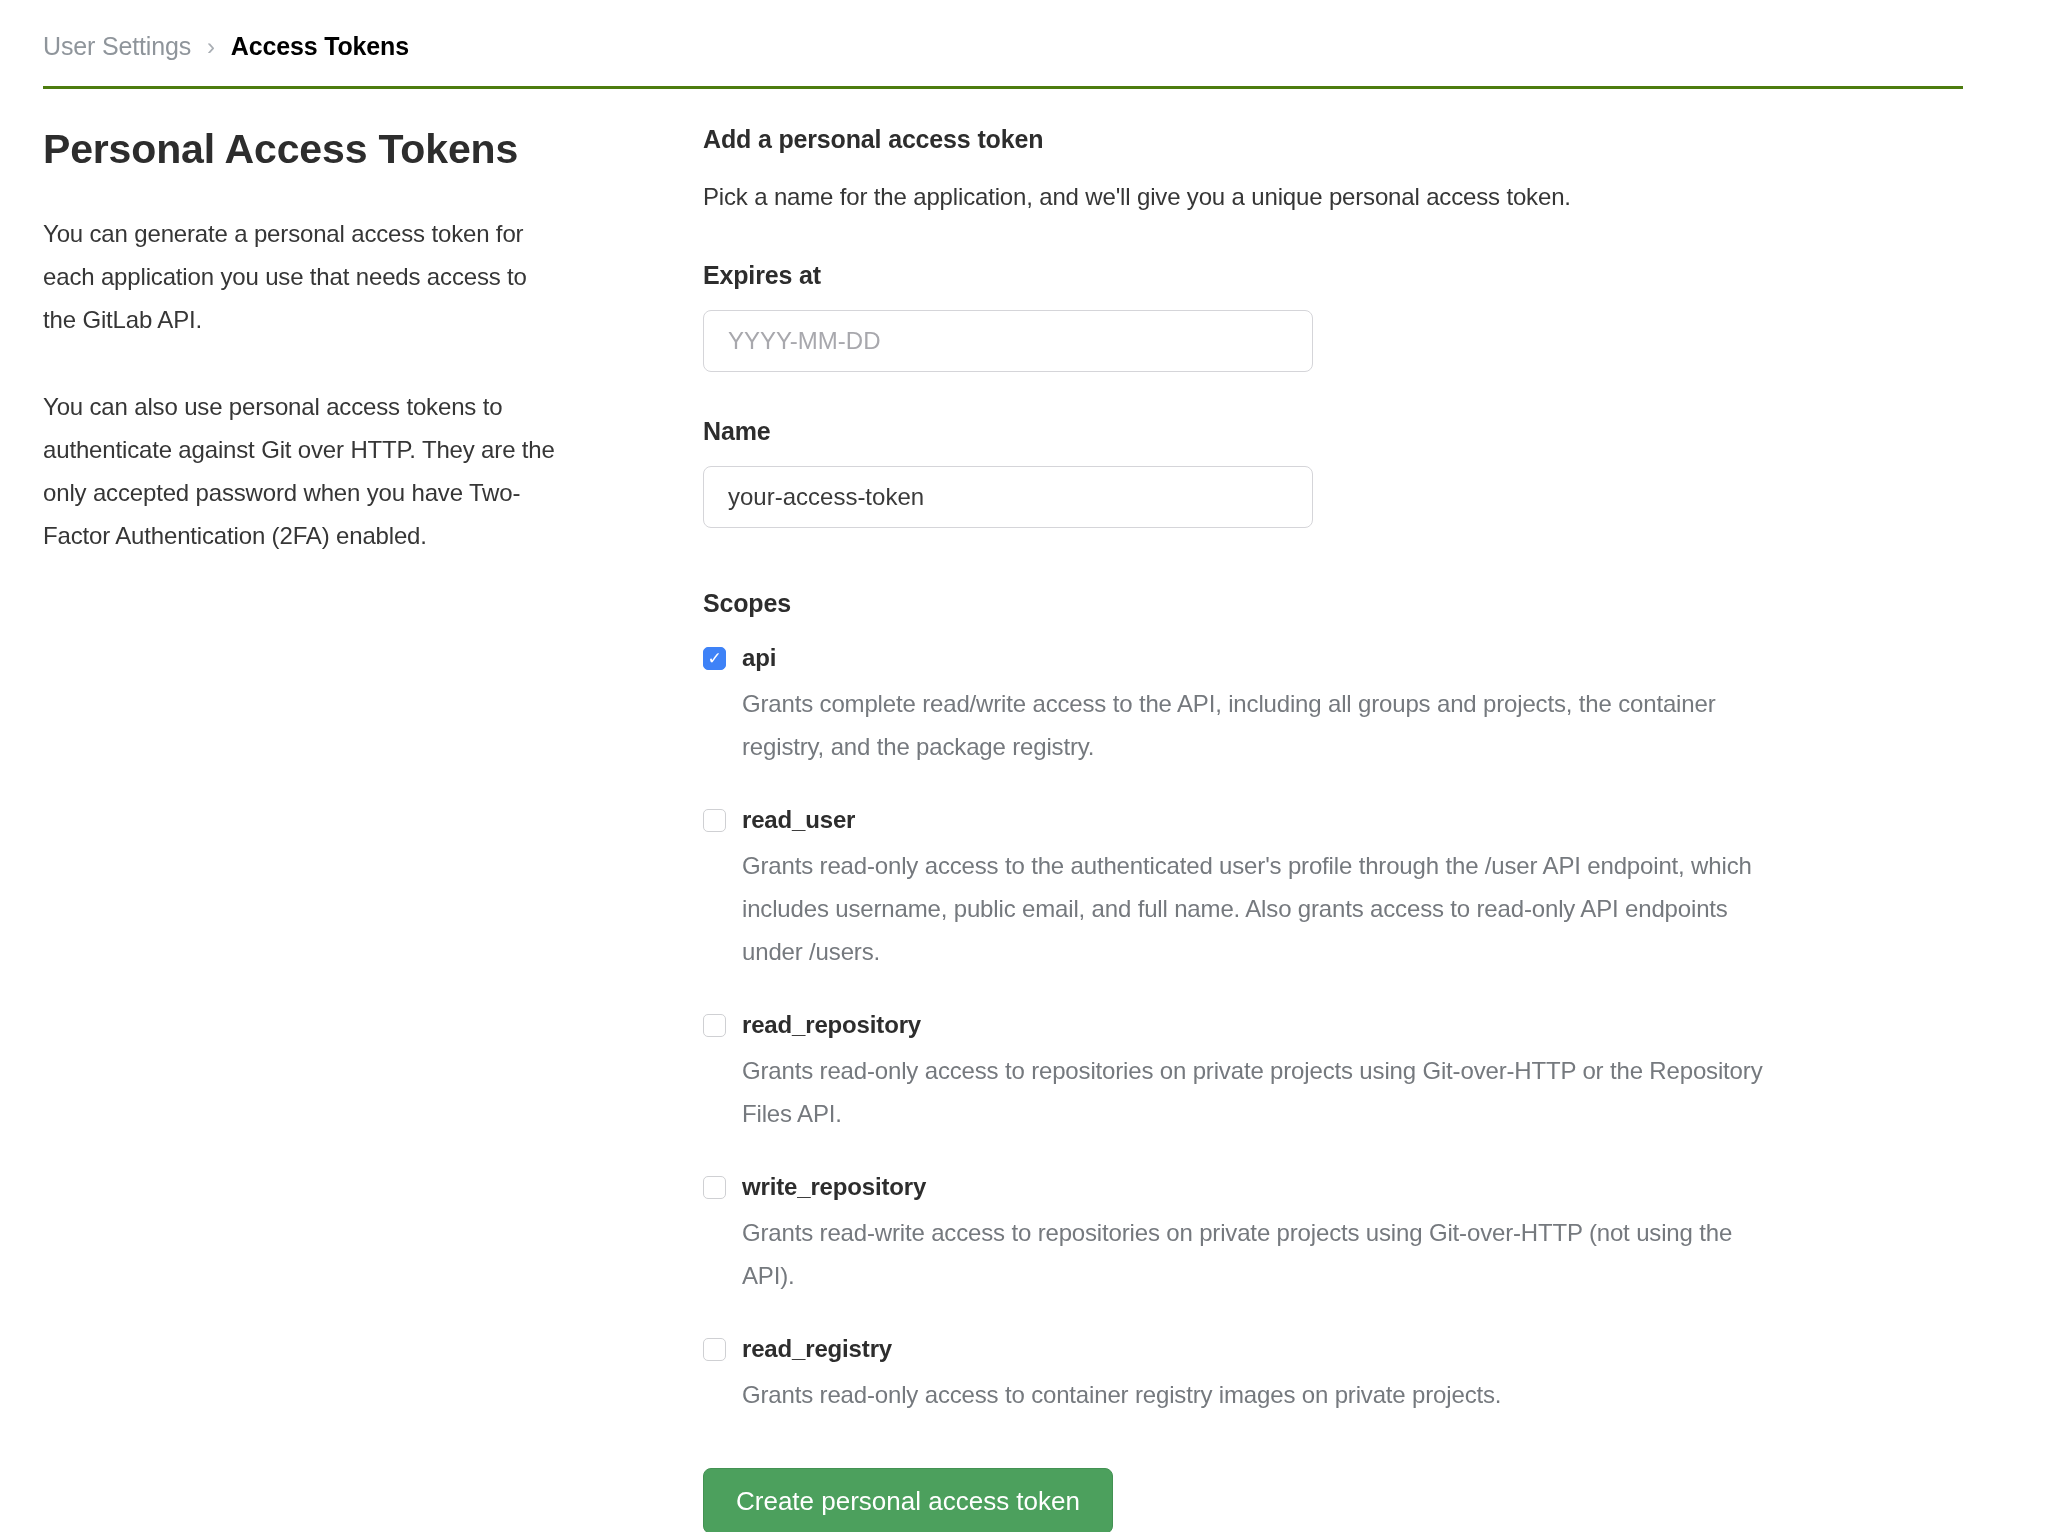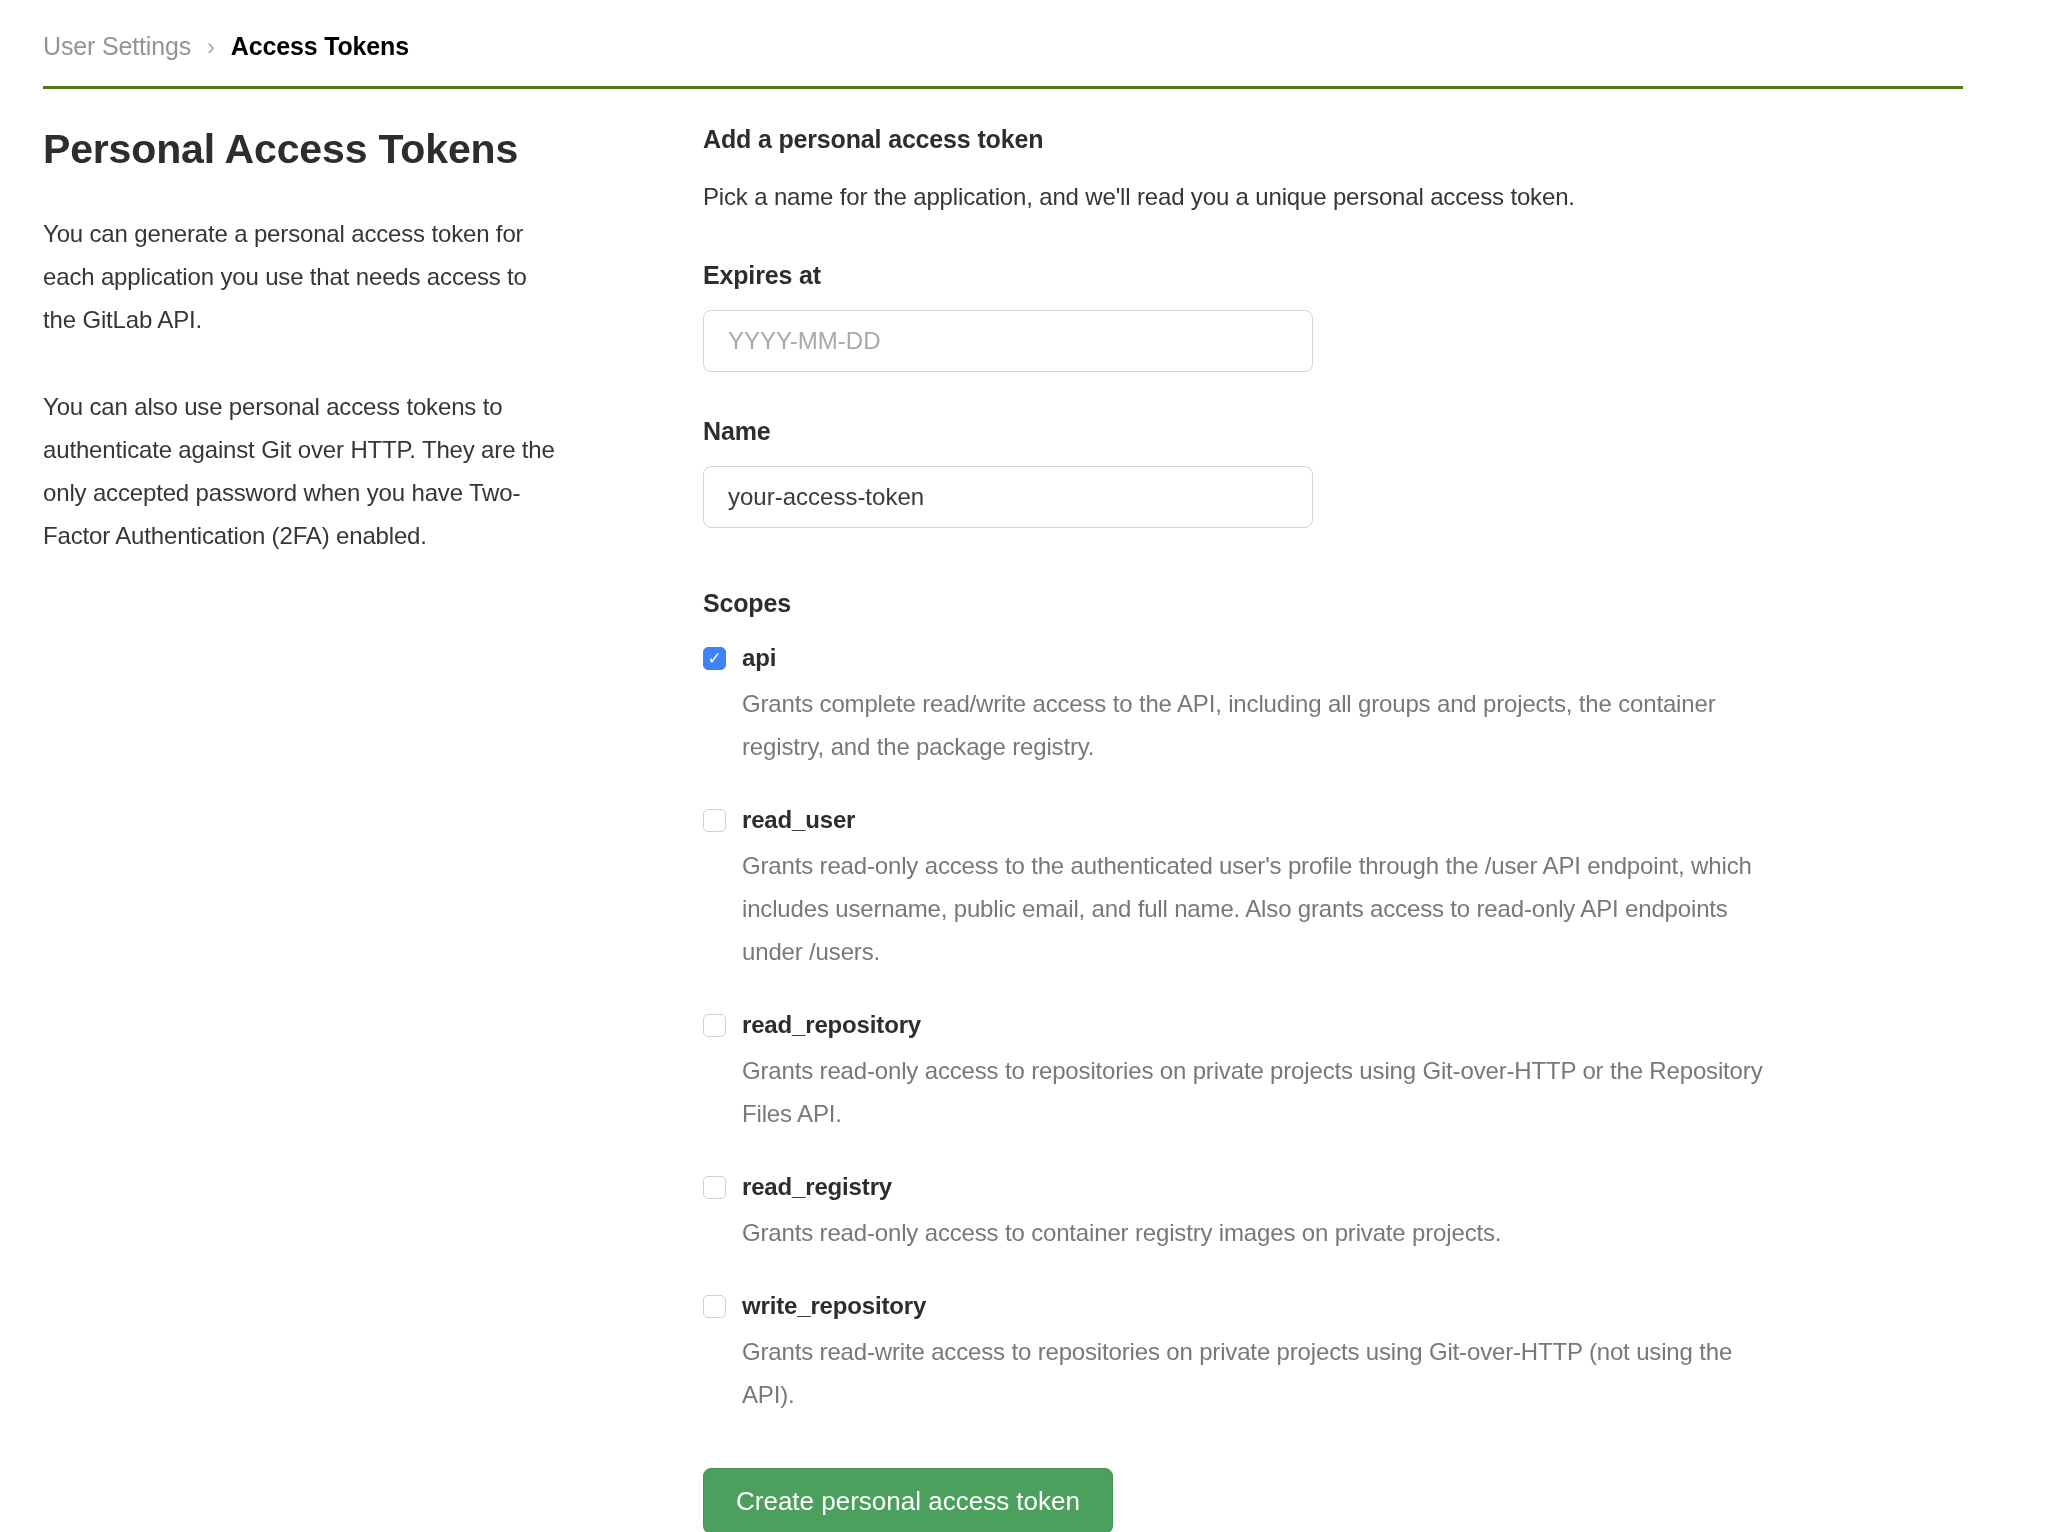--- a/index.html
+++ b/index.html
@@ -103,21 +103,21 @@
 each application you use that needs access to
 the GitLab API.</p>
       <p>You can also use personal access tokens to
 authenticate against Git over HTTP. They are the
 only accepted password when you have Two-
 Factor Authentication (2FA) enabled.</p>
     </div>
 
     <div class="right-col">
       <div class="form-heading">Add a personal access token</div>
-      <div class="form-subheading">Pick a name for the application, and we'll read you a unique personal access token.</div>
+      <div class="form-subheading">Pick a name for the application, and we'll give you a unique personal access token.</div>
 
       <div class="field expires">
         <div class="field-label">Expires at</div>
         <input class="text-input" type="text" placeholder="YYYY-MM-DD" style="">
       </div>
 
       <div class="field">
         <div class="field-label">Name</div>
         <input class="text-input" type="text" value="your-access-token" style="">
       </div>
@@ -150,31 +150,31 @@
         <div class="scope-body">
           <span class="scope-name">read_repository</span>
           <div class="scope-desc">Grants read-only access to repositories on private projects using Git-over-HTTP or the Repository
 Files API.</div>
         </div>
       </div>
 
       <div class="scope-item">
         <span class="checkbox"></span>
         <div class="scope-body">
-          <span class="scope-name">read_registry</span>
-          <div class="scope-desc">Grants read-only access to container registry images on private projects.</div>
+          <span class="scope-name">write_repository</span>
+          <div class="scope-desc">Grants read-write access to repositories on private projects using Git-over-HTTP (not using the
+API).</div>
         </div>
       </div>
 
       <div class="scope-item">
         <span class="checkbox"></span>
         <div class="scope-body">
-          <span class="scope-name">write_repository</span>
-          <div class="scope-desc">Grants read-write access to repositories on private projects using Git-over-HTTP (not using the
-API).</div>
+          <span class="scope-name">read_registry</span>
+          <div class="scope-desc">Grants read-only access to container registry images on private projects.</div>
         </div>
       </div>
 
       <button class="create-btn">Create personal access token</button>
 
       
     </div>
   </div>
 </div>
 

